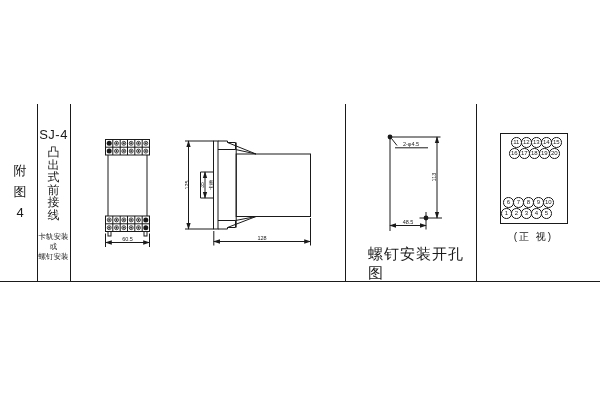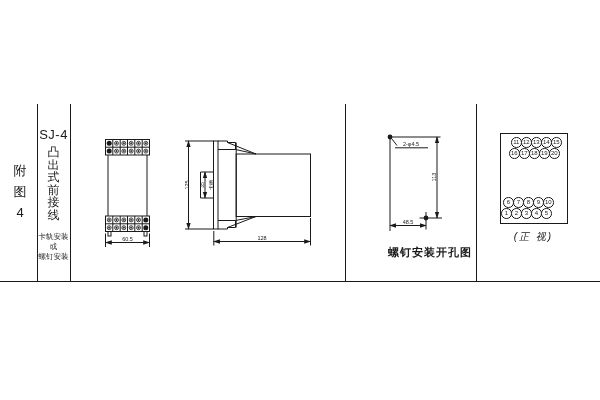--- a/index.html
+++ b/index.html
@@ -7,22 +7,22 @@
     position:relative;width:600px;height:400px;background:#fff;overflow:hidden;
     font-family:"Liberation Sans", sans-serif;color:#1a1a1a;
   }
   .vline{position:absolute;top:104px;height:177px;width:1px;background:#1a1a1a;}
   .hline{position:absolute;left:0;top:281px;width:600px;height:1px;background:#1a1a1a;}
   .vstack{position:absolute;display:flex;flex-direction:column;align-items:center;}
   .fig-char{font-size:13px;line-height:13px;}
   .model{position:absolute;left:37px;top:127px;width:33px;text-align:center;font-size:13px;letter-spacing:.5px;}
   .type-char{font-size:12px;line-height:12.6px;}
   .mount{position:absolute;left:36px;top:232px;width:35px;text-align:center;font-size:7.5px;line-height:10px;}
-  .caption{position:absolute;text-align:right;font-size:11px;letter-spacing:1px;font-weight:bold;}
-  .caption2{position:absolute;text-align:center;font-size:10px;letter-spacing:2px;font-style:italic;}
+  .caption{position:absolute;text-align:left;font-size:15px;letter-spacing:1px;}
+  .caption2{position:absolute;text-align:center;font-size:10px;letter-spacing:2px;}
   .tbox{position:absolute;left:500px;top:133px;width:66px;height:89px;border:1.5px solid #1a1a1a;}
   .tc{
     position:absolute;width:8.6px;height:8.6px;border:1px solid #1a1a1a;border-radius:50%;
     font-size:6px;line-height:8.6px;text-align:center;background:#fff;
   }
   svg{position:absolute;overflow:visible;}
   svg text{fill:#1a1a1a;font-family:"Liberation Sans", sans-serif;}
 </style>
 </head>
 <body>

